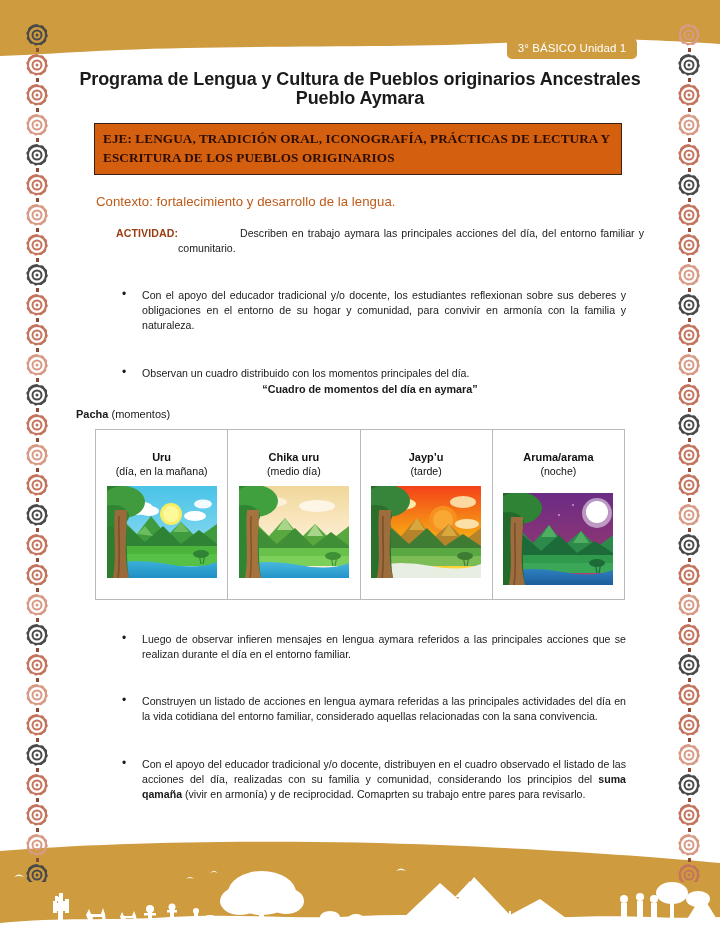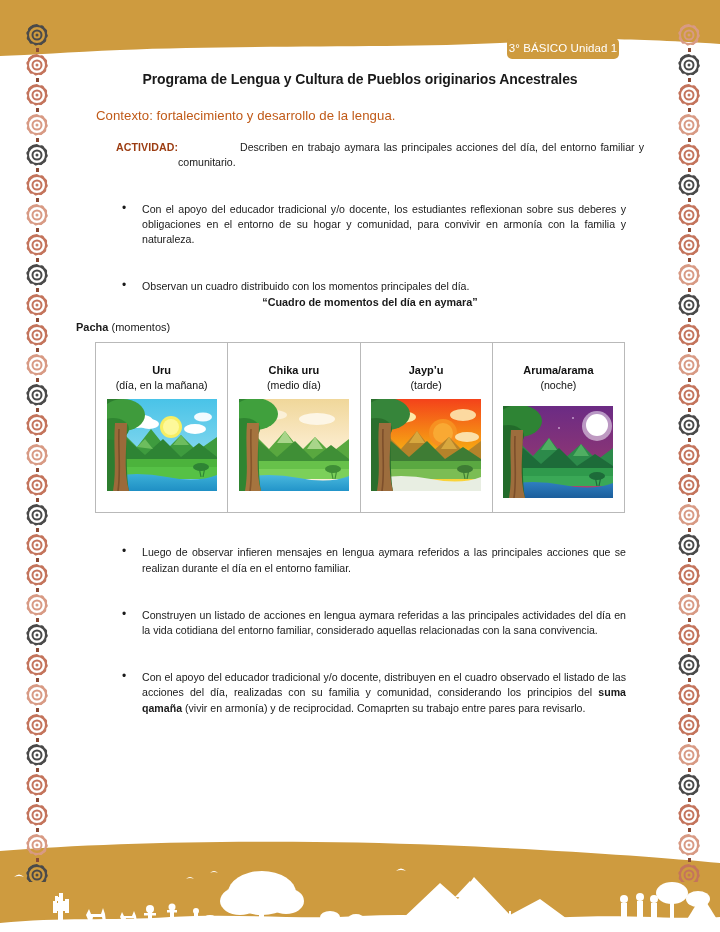--- a/index.html
+++ b/index.html
@@ -25,21 +25,21 @@
     top: 0; left: 0;
     width: 720px; height: 62px;
     z-index: 2;
   }
   .top-band svg { display: block; width: 720px; height: 62px; }
 
   .unit-tab {
     position: absolute;
     top: 38px;
     left: 507px;
-    width: 112px;
+    width: 130px;
     height: 21px;
     background: #ce9b3f;
     border-radius: 5px;
     color: #ffffff;
     font-size: 11.5px;
     line-height: 21px;
     text-align: center;
     letter-spacing: 0.1px;
     z-index: 4;
     white-space: nowrap;
@@ -112,21 +112,21 @@
   .content {
     position: absolute;
     top: 70px;
     left: 62px;
     width: 596px;
     z-index: 5;
   }
 
   .doc-title {
     text-align: center;
-    font-size: 14px;
+    font-size: 18px;
     font-weight: bold;
     color: #1a1a1a;
     line-height: 18.5px;
     letter-spacing: -0.1px;
   }
 
   .section-title {
     margin-top: 23px;
     text-align: center;
     font-size: 17px;
@@ -688,23 +688,25 @@
 
         <path d="M686,84 L702,58 L718,84 Z"></path>
       </g>
     </svg>
   </div>
 
   <div class="content">
 
     <div class="doc-title">
       <div>Programa de Lengua y Cultura de Pueblos originarios Ancestrales</div>
+      <div>Pueblo Aymara</div>
     </div>
 
 
+    <div class="eje-banner">EJE: LENGUA, TRADICIÓN ORAL, ICONOGRAFÍA, PRÁCTICAS DE LECTURA Y ESCRITURA DE LOS PUEBLOS ORIGINARIOS</div>
 
     <div class="contexto">Contexto: fortalecimiento y desarrollo de la lengua.</div>
 
     <div class="actividad">
       <span class="lbl">ACTIVIDAD:</span>
       <span class="body">Describen en trabajo aymara las principales acciones del día, del entorno familiar y comunitario.</span>
     </div>
 
     <ul class="bullets">
       <li>Con el apoyo del educador tradicional y/o docente, los estudiantes reflexionan sobre sus deberes y obligaciones en el entorno de su hogar y comunidad, para convivir en armonía con la familia y naturaleza.</li>

